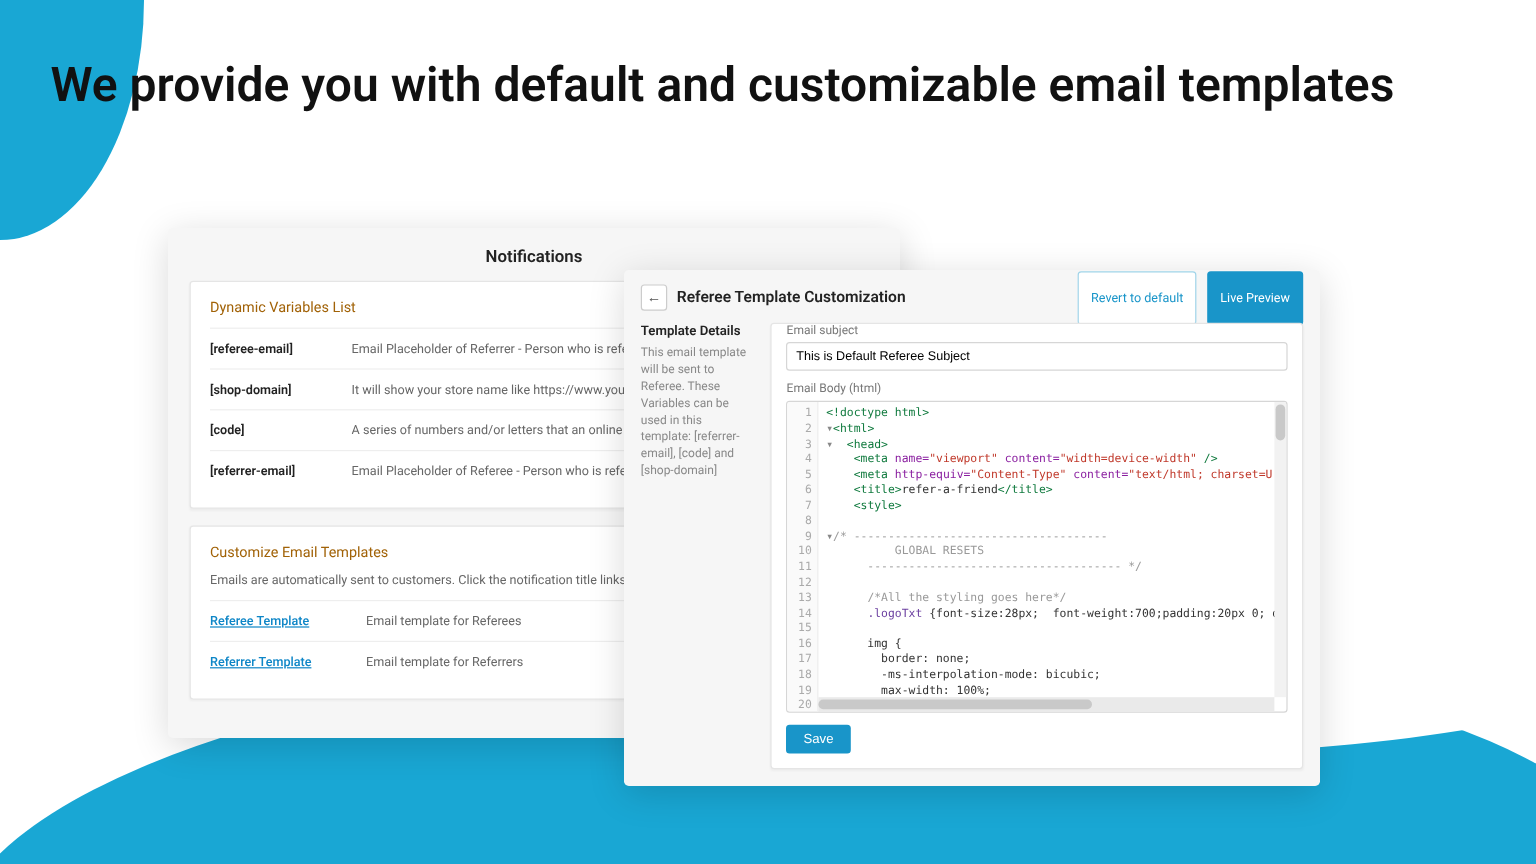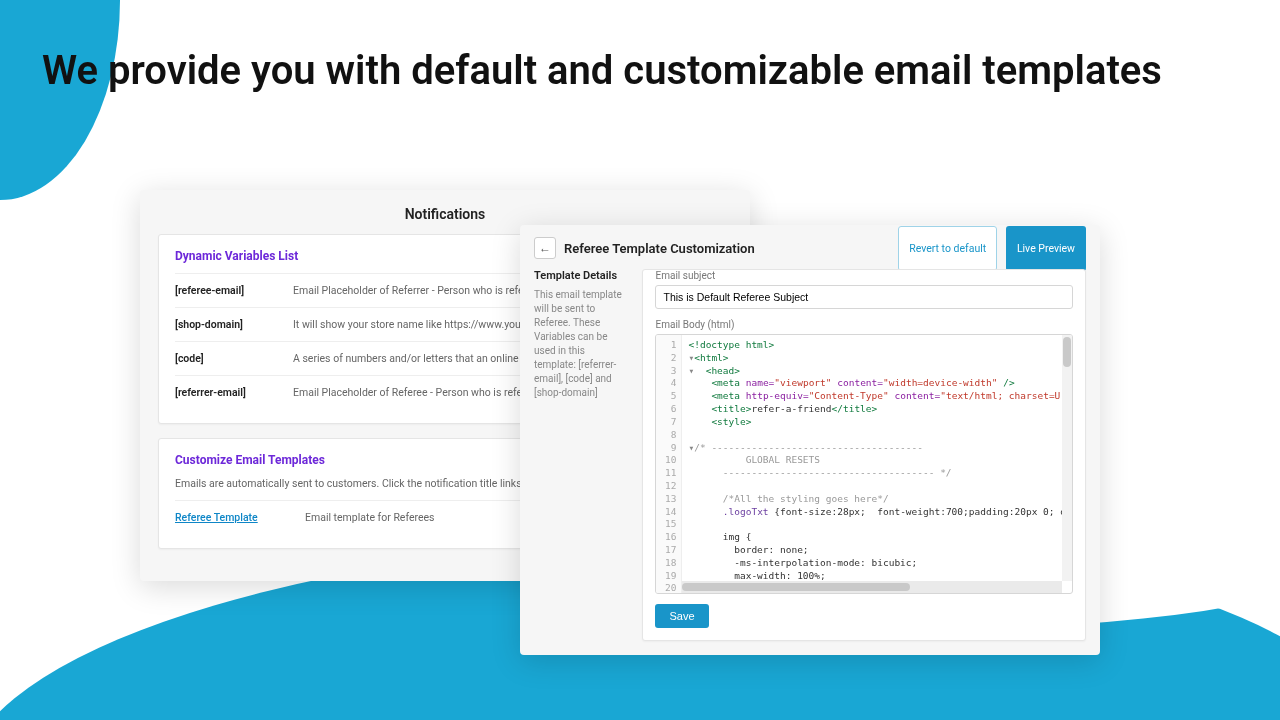--- a/index.html
+++ b/index.html
@@ -74,23 +74,23 @@
   .card {
     background: #fff;
     border: 1px solid #e5e5e5;
     border-radius: 3px;
     padding: 14px 16px;
     margin-bottom: 14px;
     box-shadow: 0 1px 2px rgba(0,0,0,0.04);
   }
   .card h3 {
     font-size: 12px;
-    font-weight: 700;
+    font-weight: 400;
     margin-bottom: 10px;
-    color: #6d28d9;
+    color: #a16207;
   }
   .var-row {
     display: flex;
     padding: 10px 0;
     border-top: 1px solid #eee;
     font-size: 10.5px;
   }
   .var-row:first-of-type { border-top: 1px solid #eee; }
   .var-key { width: 118px; font-weight: 600; color: #222; }
   .var-desc { flex: 1; color: #666; white-space: nowrap; overflow: hidden; }
@@ -250,20 +250,24 @@
       <div class="var-desc">Email Placeholder of Referee - Person who is referring to your s</div>
     </div>
   </div>
 
   <div class="card">
     <h3>Customize Email Templates</h3>
     <div class="desc-text">Emails are automatically sent to customers. Click the notification title links below to view or edit the cont</div>
     <div class="tmpl-row">
       <a class="tmpl-link">Referee Template</a>
       <div class="tmpl-desc">Email template for Referees</div>
+    </div>
+    <div class="tmpl-row">
+      <a class="tmpl-link">Referrer Template</a>
+      <div class="tmpl-desc">Email template for Referrers</div>
     </div>
   </div>
 </div>
 
 <div class="panel customizer">
   <div class="cust-header">
     <div class="cust-left">
       <div class="back-btn">
         <span>←</span>
       </div>

